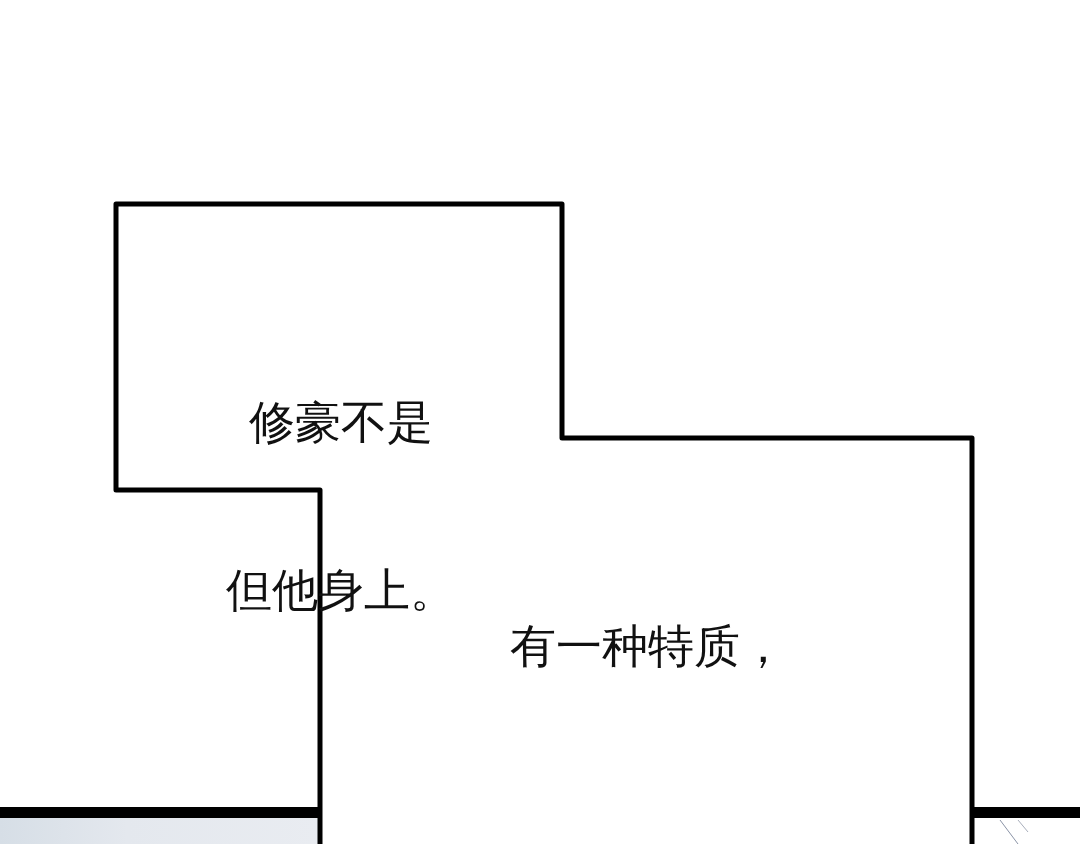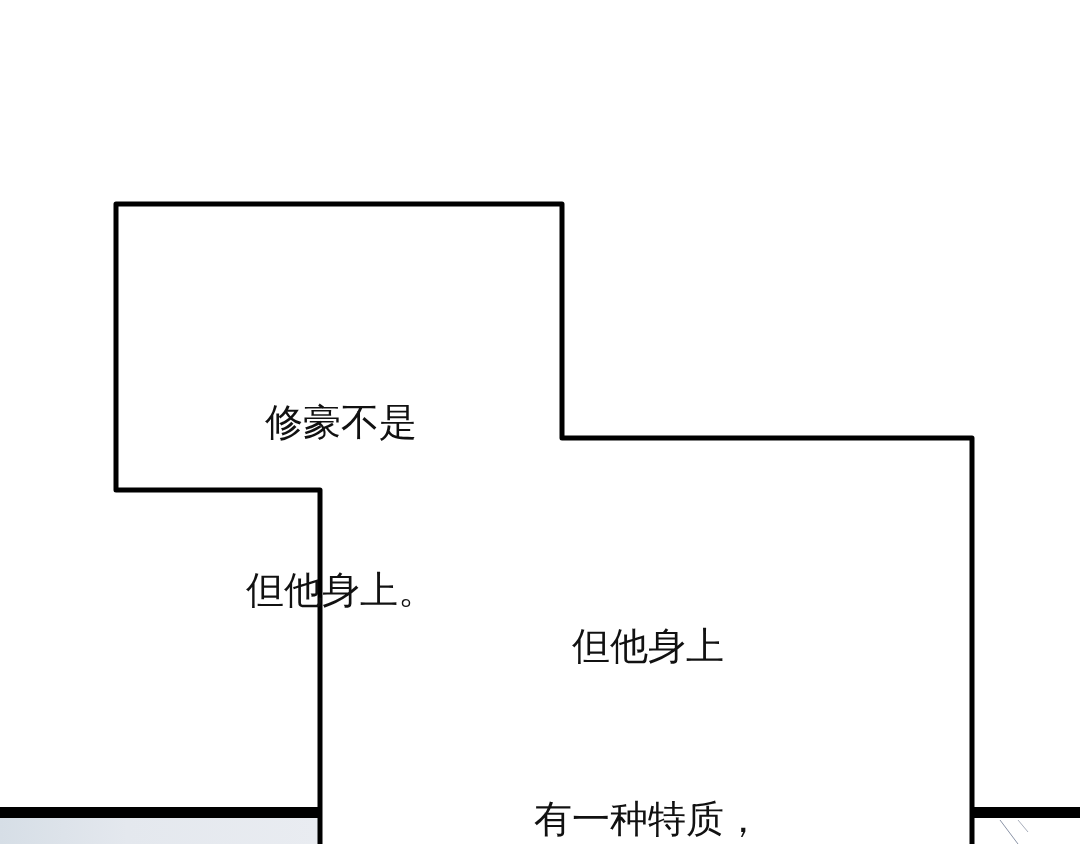--- a/index.html
+++ b/index.html
@@ -13,21 +13,21 @@
   .bottom-panel-left {
     position: absolute; left: 0; top: 818px; width: 318px; height: 26px;
     background: linear-gradient(90deg, #d6dee6 0%, #e4e8ee 40%, #e9ecf1 100%);
   }
   .bottom-panel-right {
     position: absolute; left: 978px; top: 818px; width: 102px; height: 26px;
     background: #ffffff;
   }
   .caption {
     position: absolute; text-align: center; color: #111;
-    font-size: 38px; line-height: 56px; letter-spacing: 0px;
+    font-size: 46px; line-height: 56px; letter-spacing: 0px;
     white-space: pre;
   }
   .caption-1 { left: 118px; width: 446px; top: 282px; }
   .caption-2 { left: 322px; width: 652px; top: 503px; line-height: 57.5px; }
   .line { display: block; }
 </style>
 </head>
 <body>
 
 <div class="canvas">
@@ -47,20 +47,19 @@
     <rect x="0" y="807" width="322" height="11" fill="#000"></rect>
     <rect x="972" y="807" width="108" height="11" fill="#000"></rect>
   </svg>
 
   <div class="caption caption-1">
     <span class="line">修豪不是</span>
     <span class="line">但他身上。</span>
   </div>
 
   <div class="caption caption-2">
-    <span class="line">但他身上</span>
     <span class="line">有一种特质，</span>
     
     
     
   </div>
 
 </div>
 
 </body></html>

